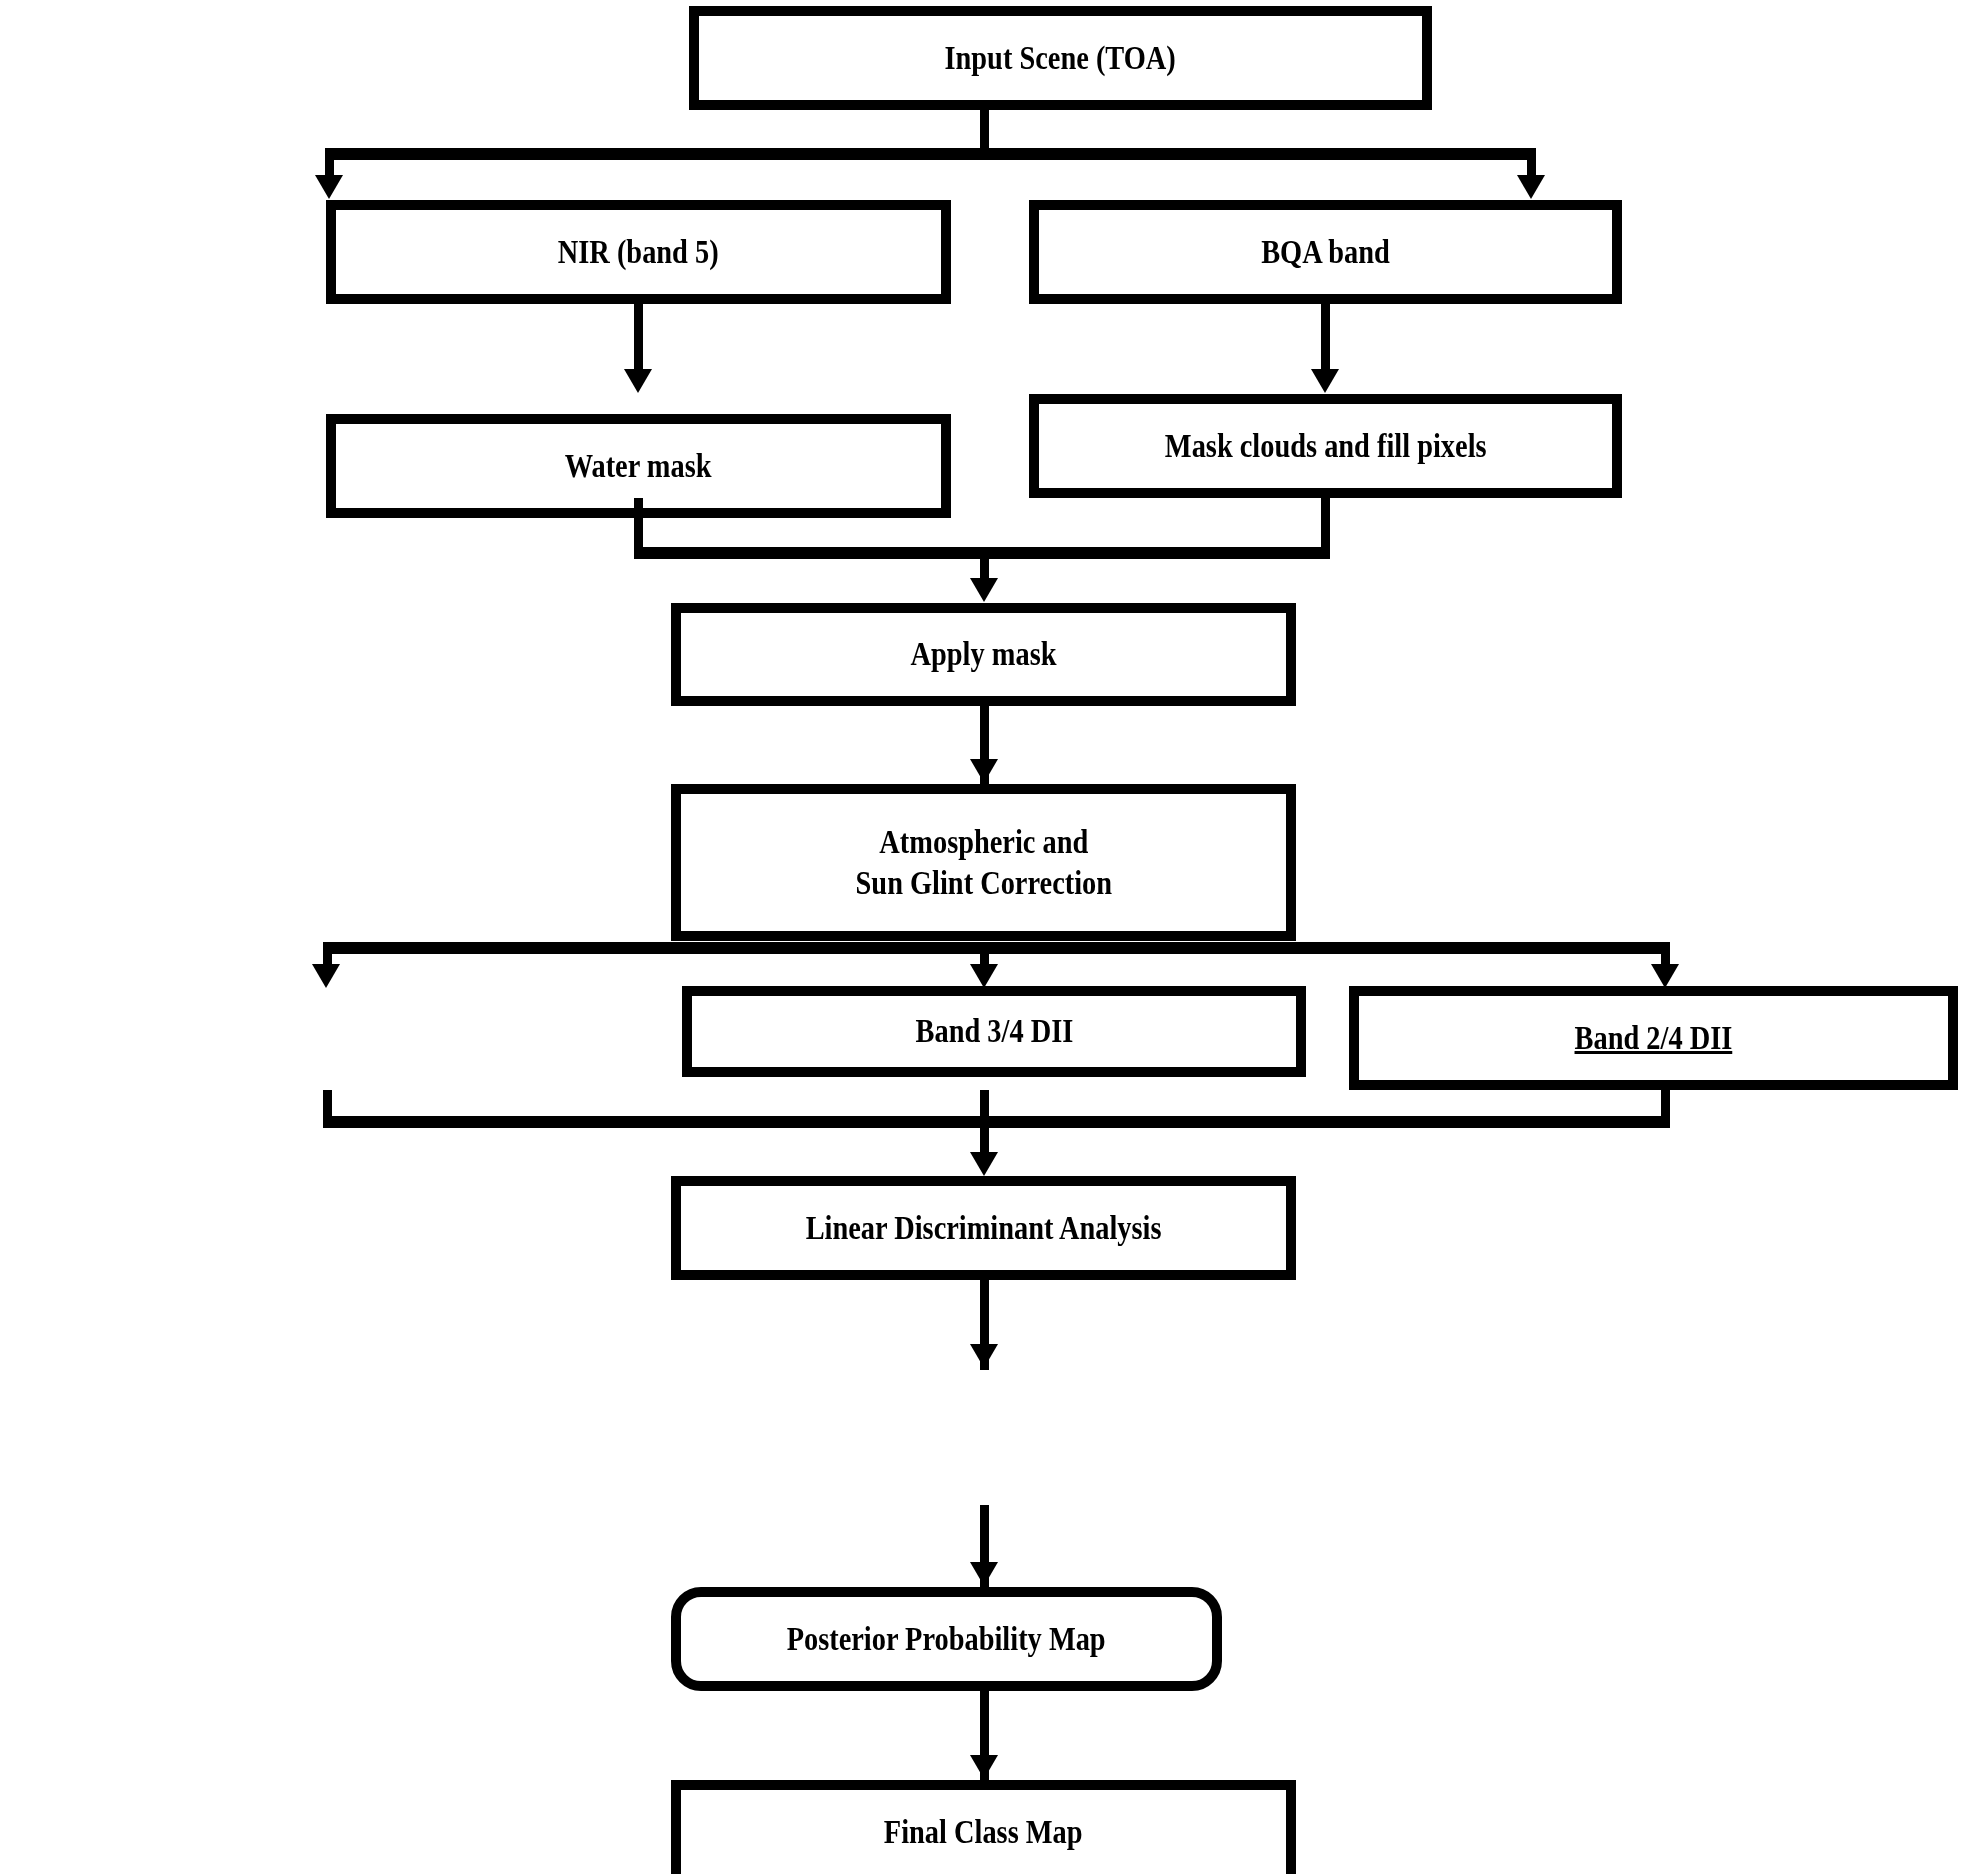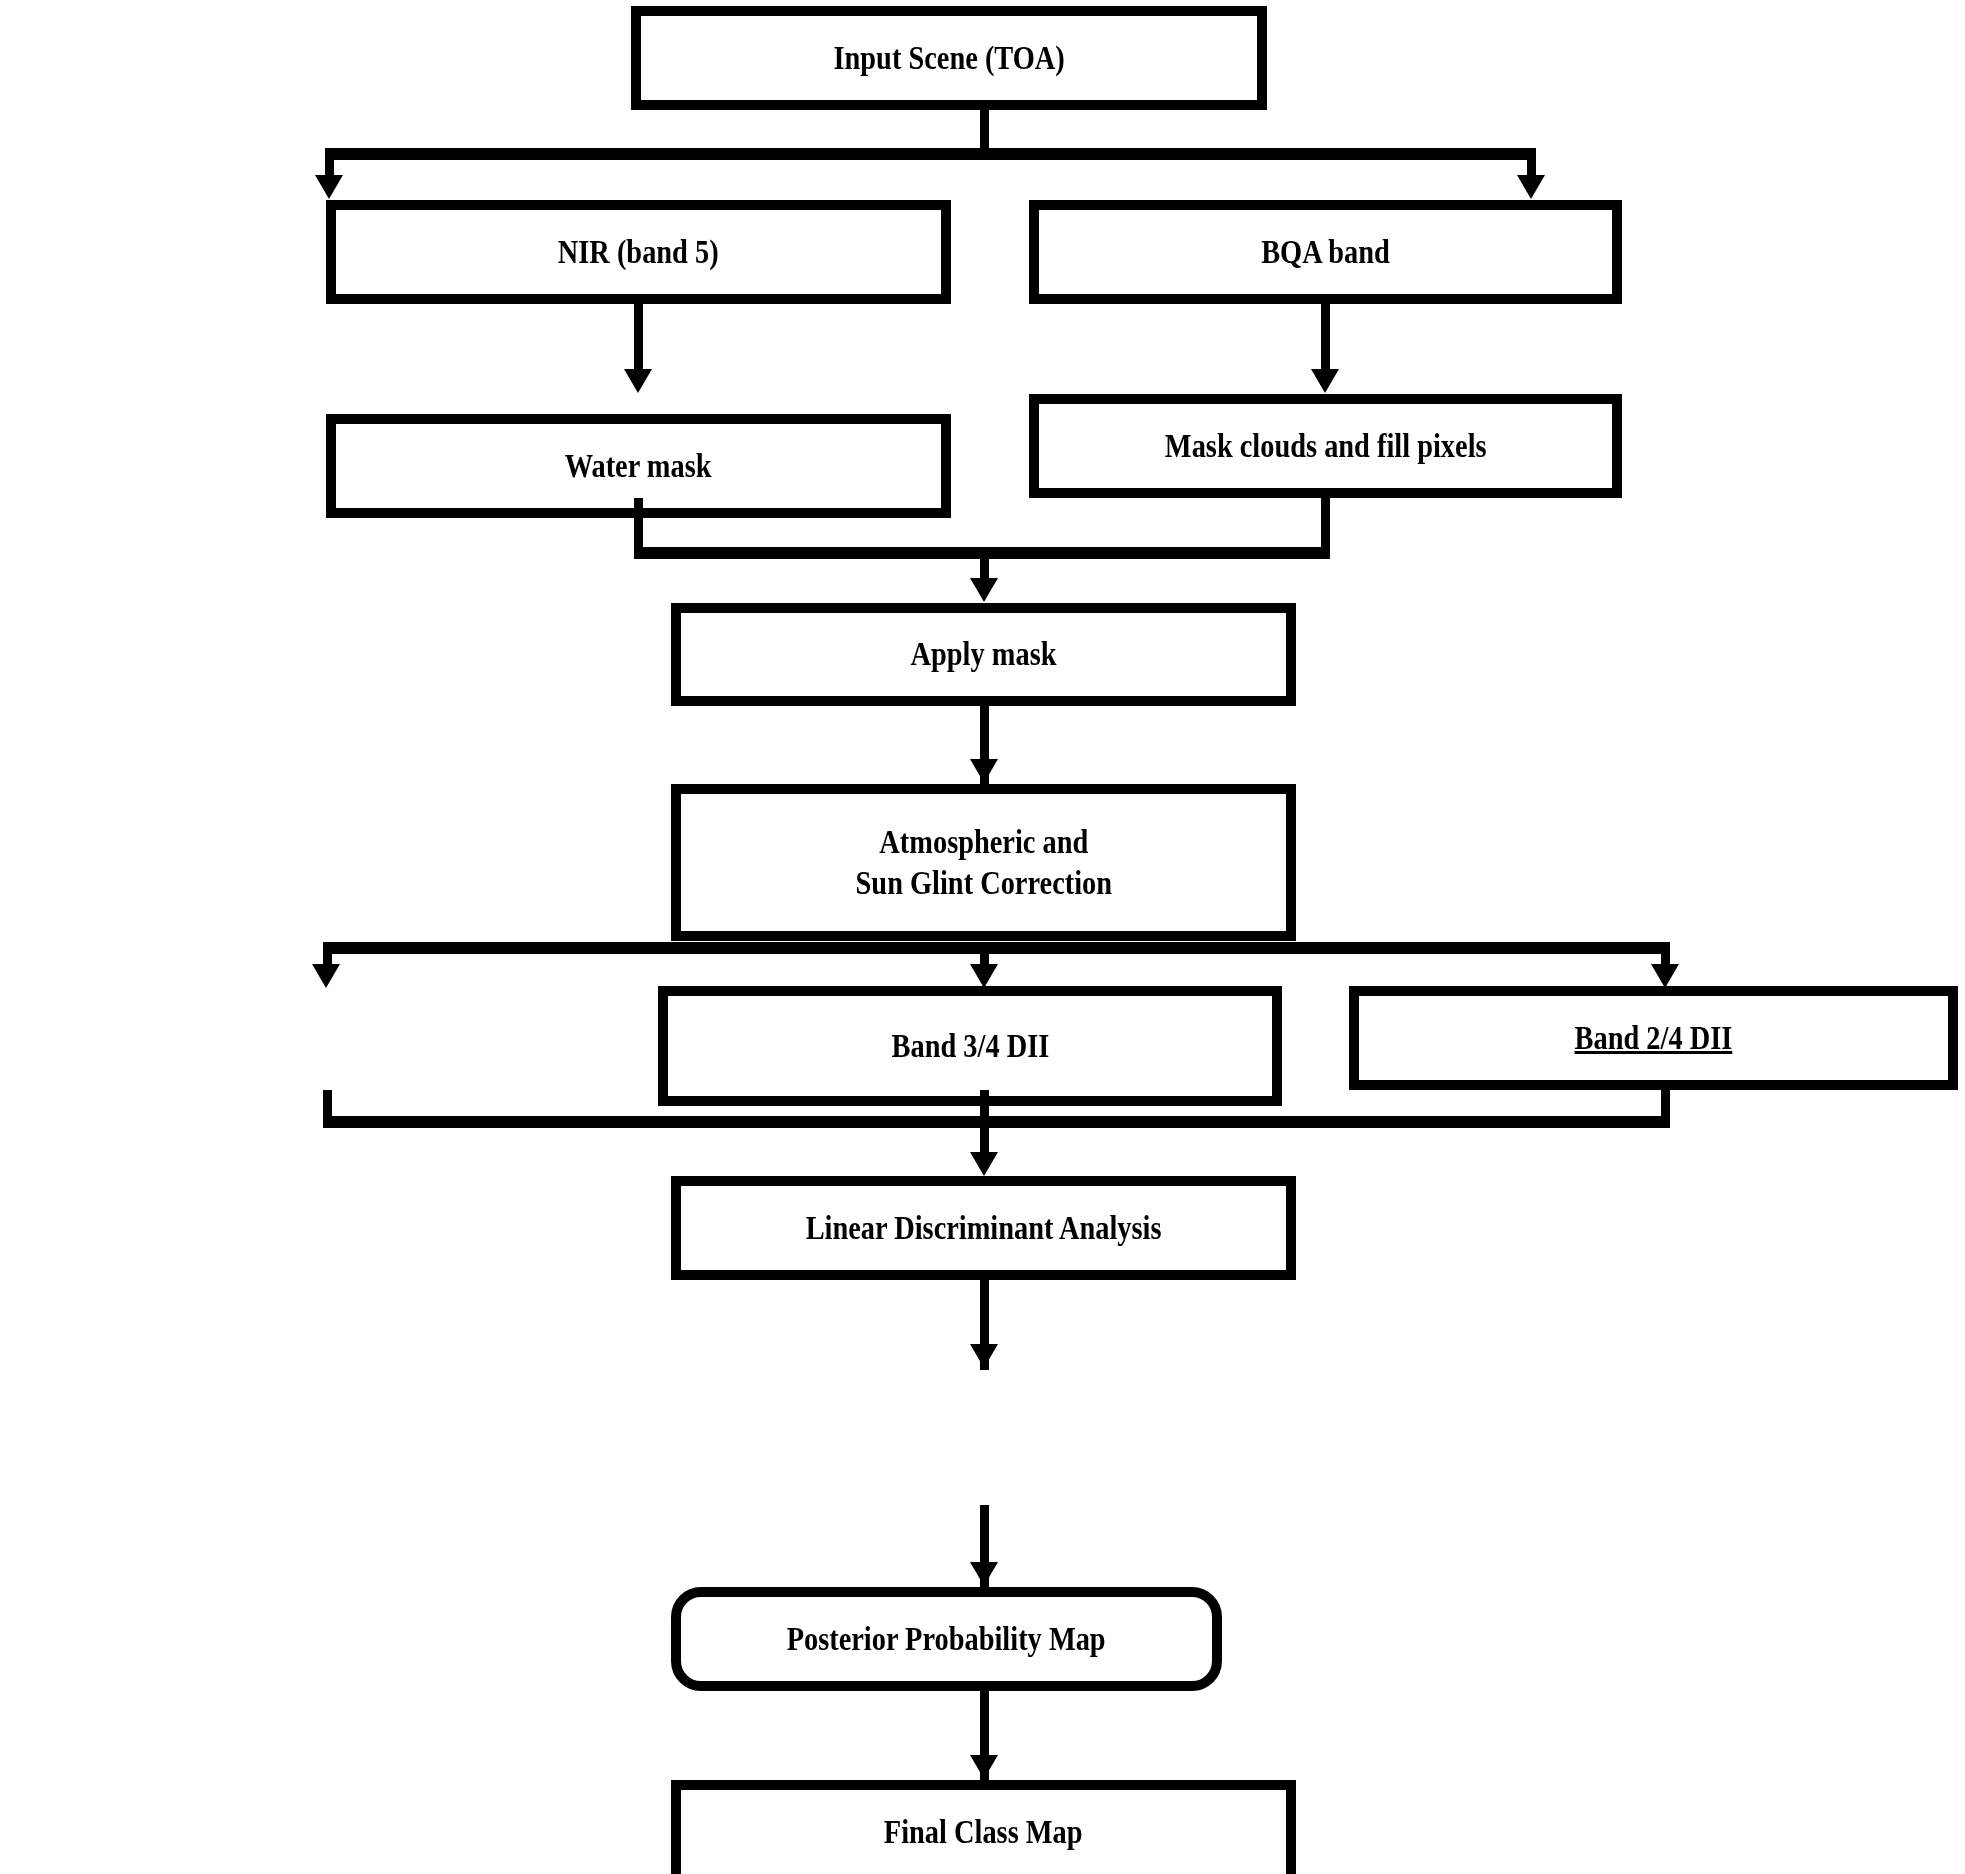--- a/index.html
+++ b/index.html
@@ -55,21 +55,21 @@
     border-left: 14.5px solid transparent;
     border-right: 14.5px solid transparent;
     border-top: 24.6px solid #000000;
   }
 </style>
 </head>
 <body>
 
 <div id="canvas">
 
-  <div class="node" style="left:631px; top:6.1px; width:636px; height:104px;">
+  <div class="node" style="left:689px; top:6.1px; width:743px; height:104px;">
     <span class="label">Input Scene (TOA)</span>
   </div>
 
   <div class="vline" style="left:980px; top:110px; width:9px; height:40px;"></div>
   <div class="hline" style="left:325px; top:148px; width:1211px; height:12.3px;"></div>
   <div class="vline" style="left:325px; top:159px; width:9px; height:25px;"></div>
   <div class="arrowhead" style="left:315px; top:175px;"></div>
   <div class="vline" style="left:1527px; top:159px; width:9px; height:25px;"></div>
   <div class="arrowhead" style="left:1517px; top:175px;"></div>
 
@@ -119,21 +119,21 @@
   <div class="vline" style="left:323px; top:953px; width:9px; height:23.4px;"></div>
   <div class="arrowhead" style="left:312px; top:964px;"></div>
 
   <div class="vline" style="left:980px; top:953px; width:9px; height:23.4px;"></div>
   <div class="arrowhead" style="left:970px; top:964px;"></div>
 
   <div class="vline" style="left:1661px; top:953px; width:9px; height:23.4px;"></div>
   <div class="arrowhead" style="left:1651px; top:964px;"></div>
 
 
-  <div class="node" style="left:658px; top:986px; width:624px; height:120px;">
+  <div class="node" style="left:682px; top:986px; width:624px; height:91px;">
     <span class="label">Band 3/4 DII</span>
   </div>
 
   <div class="node" style="left:1349px; top:986px; width:609px; height:104px;text-decoration:underline;">
     <span class="label">Band 2/4 DII</span>
   </div>
 
   <div class="vline" style="left:323px; top:1090px; width:9px; height:38px;"></div>
   <div class="vline" style="left:980px; top:1090px; width:9px; height:38px;"></div>
   <div class="vline" style="left:1661px; top:1090px; width:9px; height:38px;"></div>

